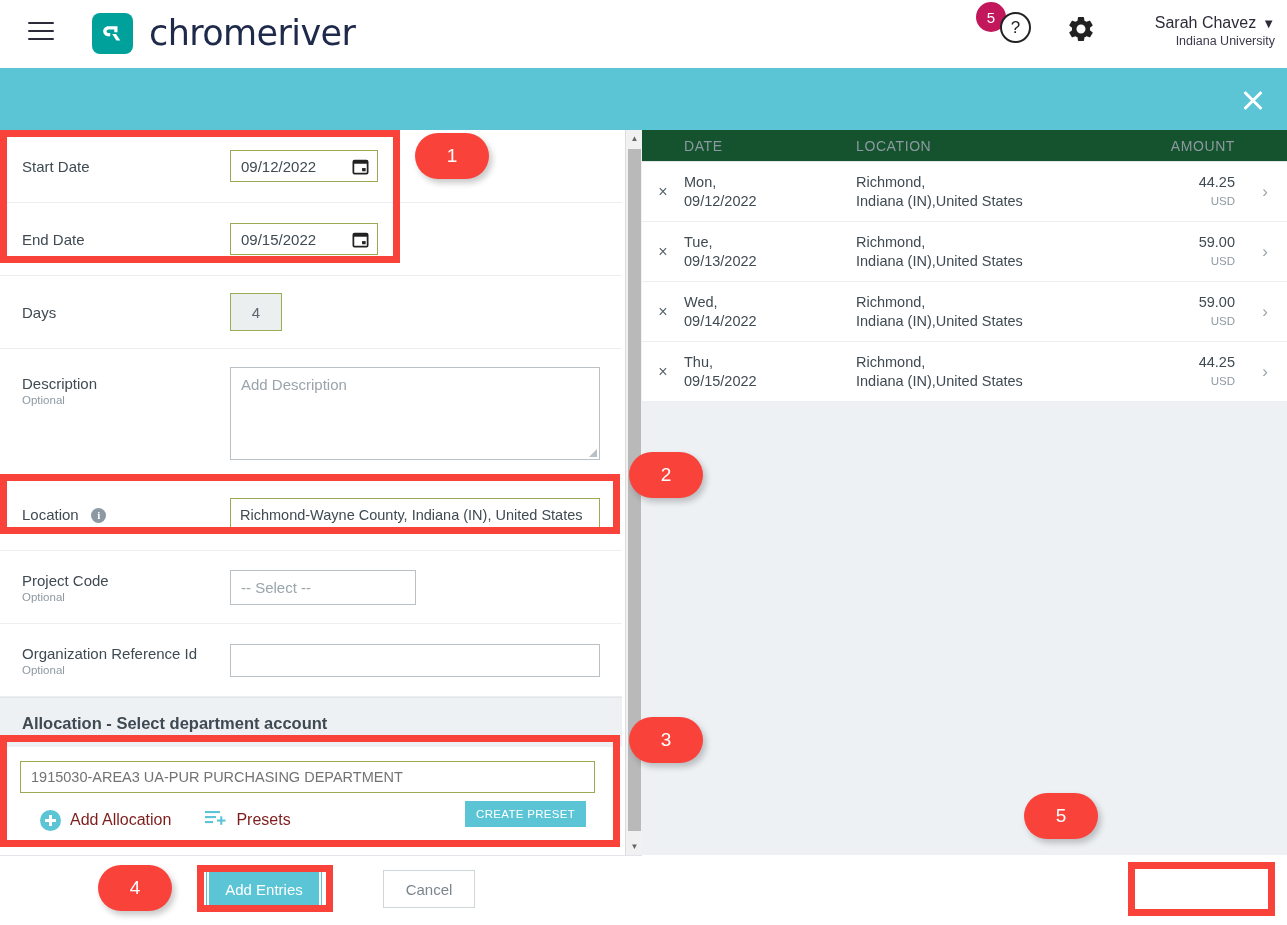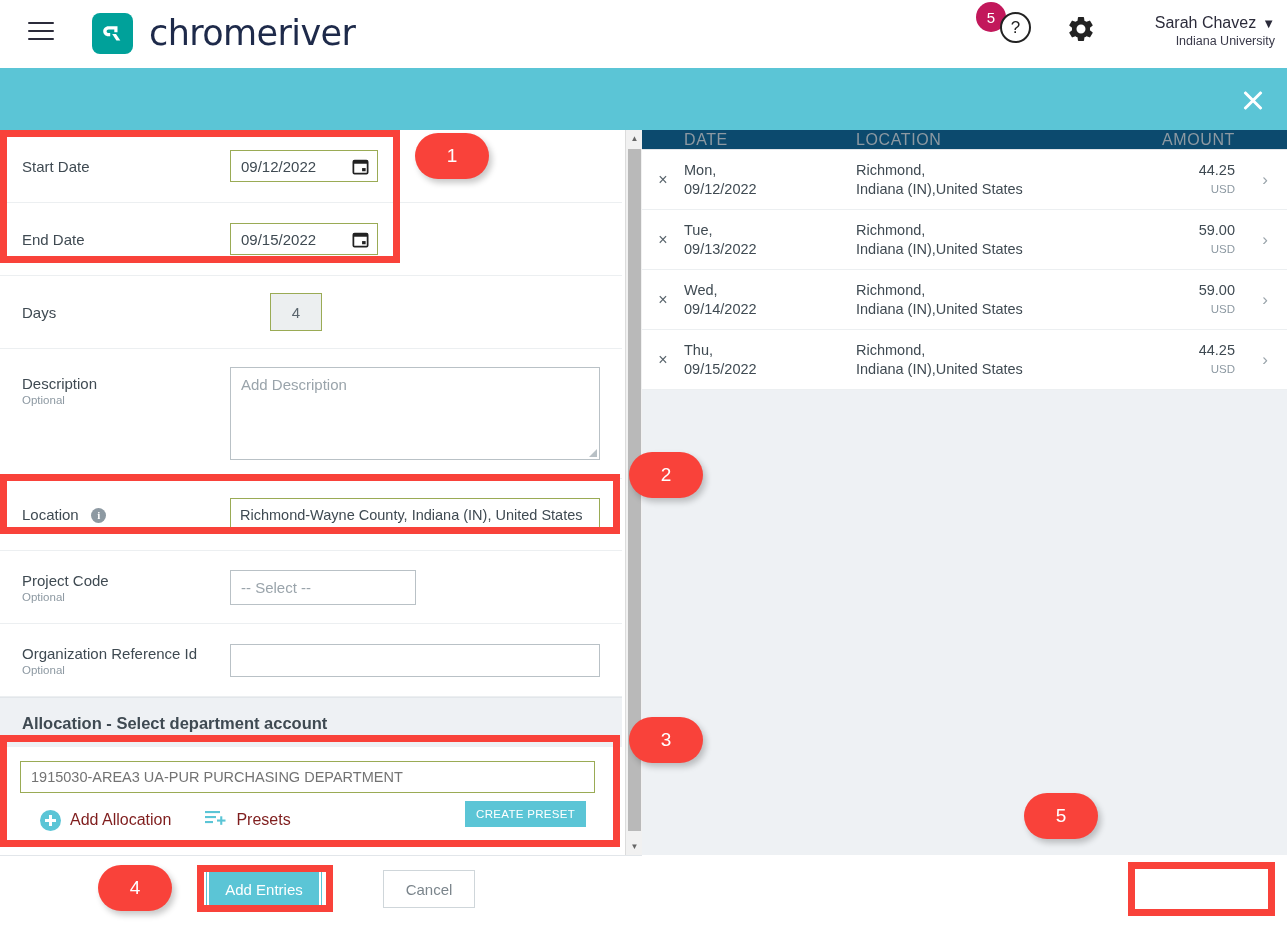--- a/index.html
+++ b/index.html
@@ -197,23 +197,23 @@
     background: #fff; color: #7b858c; border: 1px solid #cfd6da;
     font-size: 15px; cursor: pointer; font-family: "Liberation Sans", sans-serif; margin-left: 40px;
   }
 
   
   .right-panel {
     position: absolute; left: 642px; top: 130px; width: 645px; height: 725px;
     background: #eef1f4;
   }
   .table-head {
-    display: flex; height: 20px; align-items: center;
-    background: #0c4a6e; border-bottom: 1px solid #e2e6ea;
-    font-size: 16px; color: #8d99a2; letter-spacing: 0.6px;
+    display: flex; height: 32px; align-items: center;
+    background: #14532d; border-bottom: 1px solid #e2e6ea;
+    font-size: 14px; color: #8d99a2; letter-spacing: 0.6px;
   }
   .th-x     { width: 42px; flex: none; }
   .th-date  { width: 172px; flex: none; }
   .th-loc   { flex: 1; }
   .th-amt   { width: 145px; flex: none; text-align: right; padding-right: 8px; }
   .th-chev  { width: 44px; flex: none; }
 
   .trow {
     display: flex; align-items: center; height: 60px;
     background: #ffffff; border-bottom: 1px solid #eceff1; cursor: pointer;
@@ -333,21 +333,21 @@
         <span class="cal-ico">
           <svg width="19" height="19" viewBox="0 0 24 24" aria-hidden="true">
             <rect x="3" y="4.5" width="18" height="16.5" rx="1.5" fill="none" stroke="#222" stroke-width="2.2"></rect>
             <rect x="3" y="4.5" width="18" height="4" fill="#222"></rect>
             <rect x="14" y="14" width="4.5" height="4" fill="#222"></rect>
           </svg>
         </span>
       </div>
     </div>
 
-    <div class="form-row" style="height:73px;gap:40px;">
+    <div class="form-row" style="height:73px;">
       <div class="form-label">
         <div class="lbl">Days</div>
       </div>
       <div class="days-field">
         <span>4</span>
       </div>
     </div>
 
     <div class="form-row" style="height:130px; align-items:flex-start; padding-top:18px;">
       <div class="form-label" style="padding-top:8px;">

